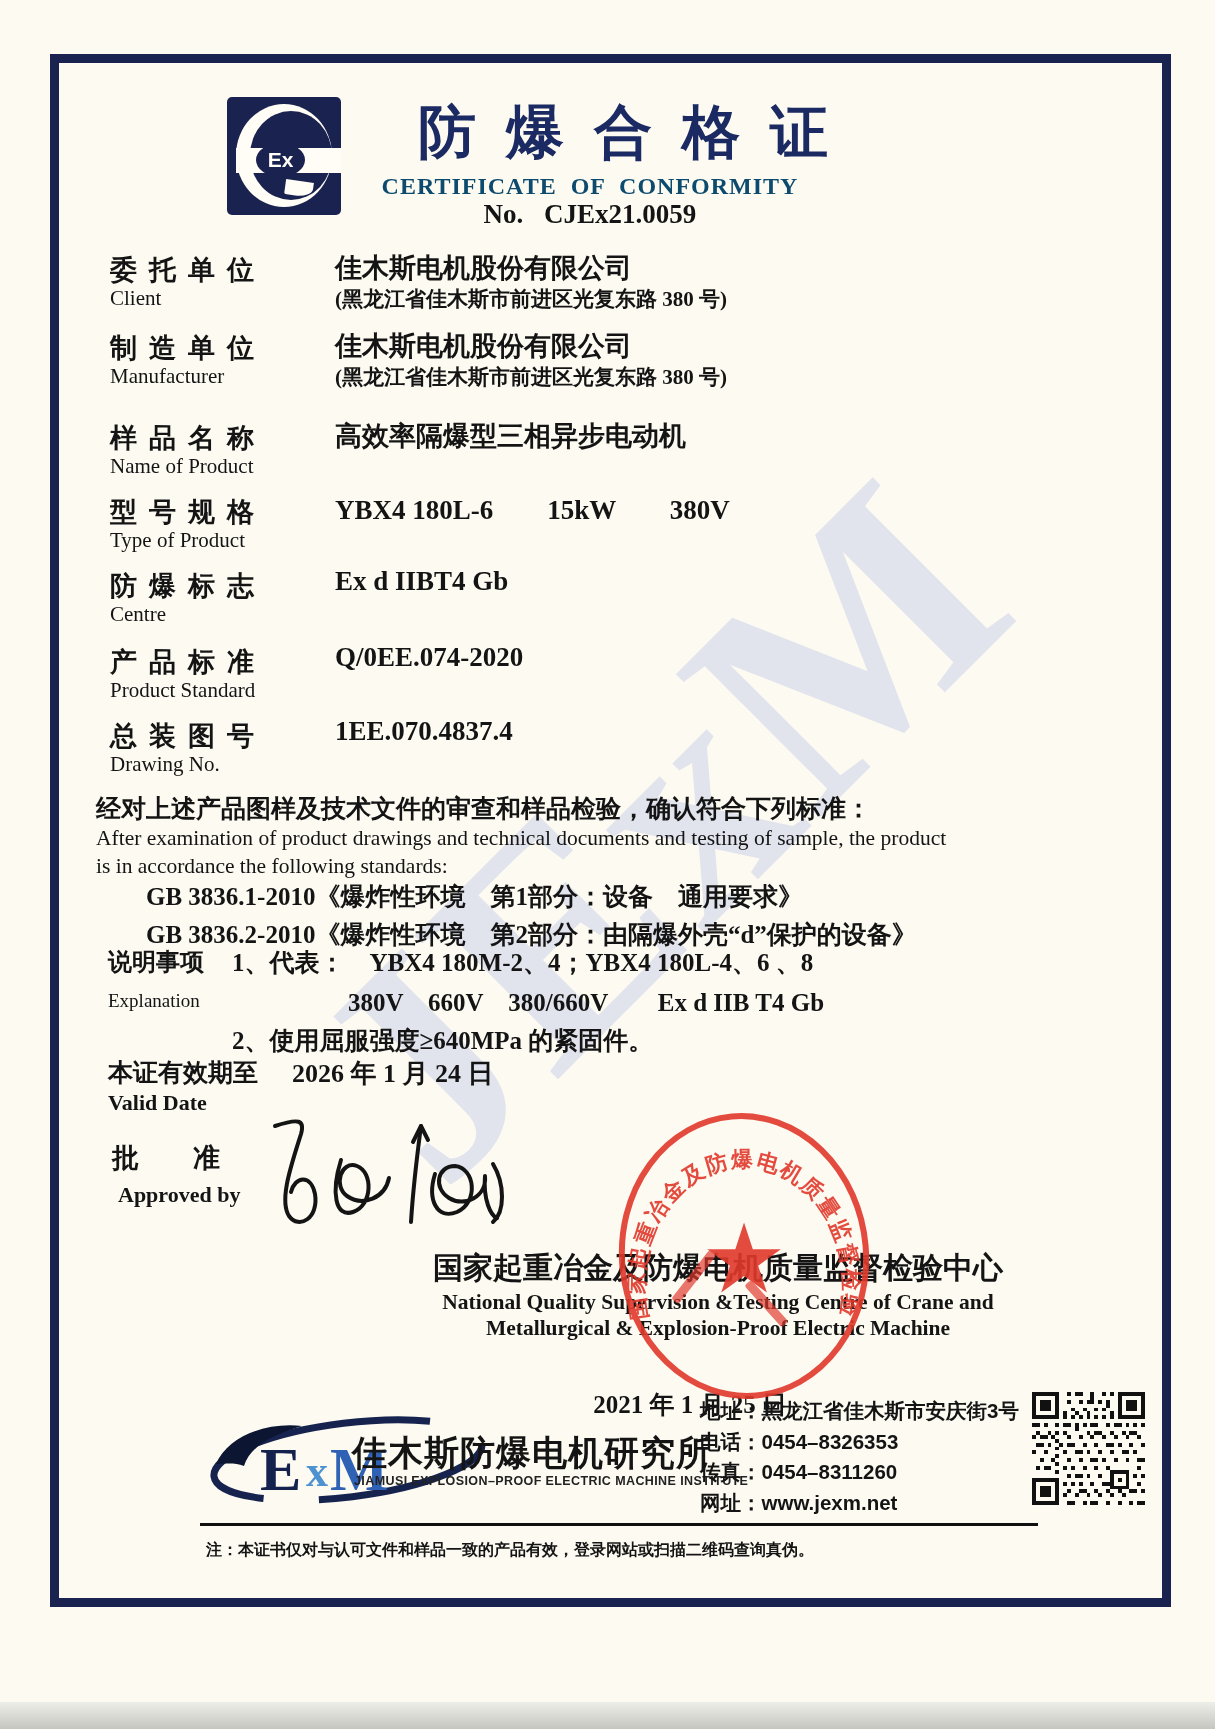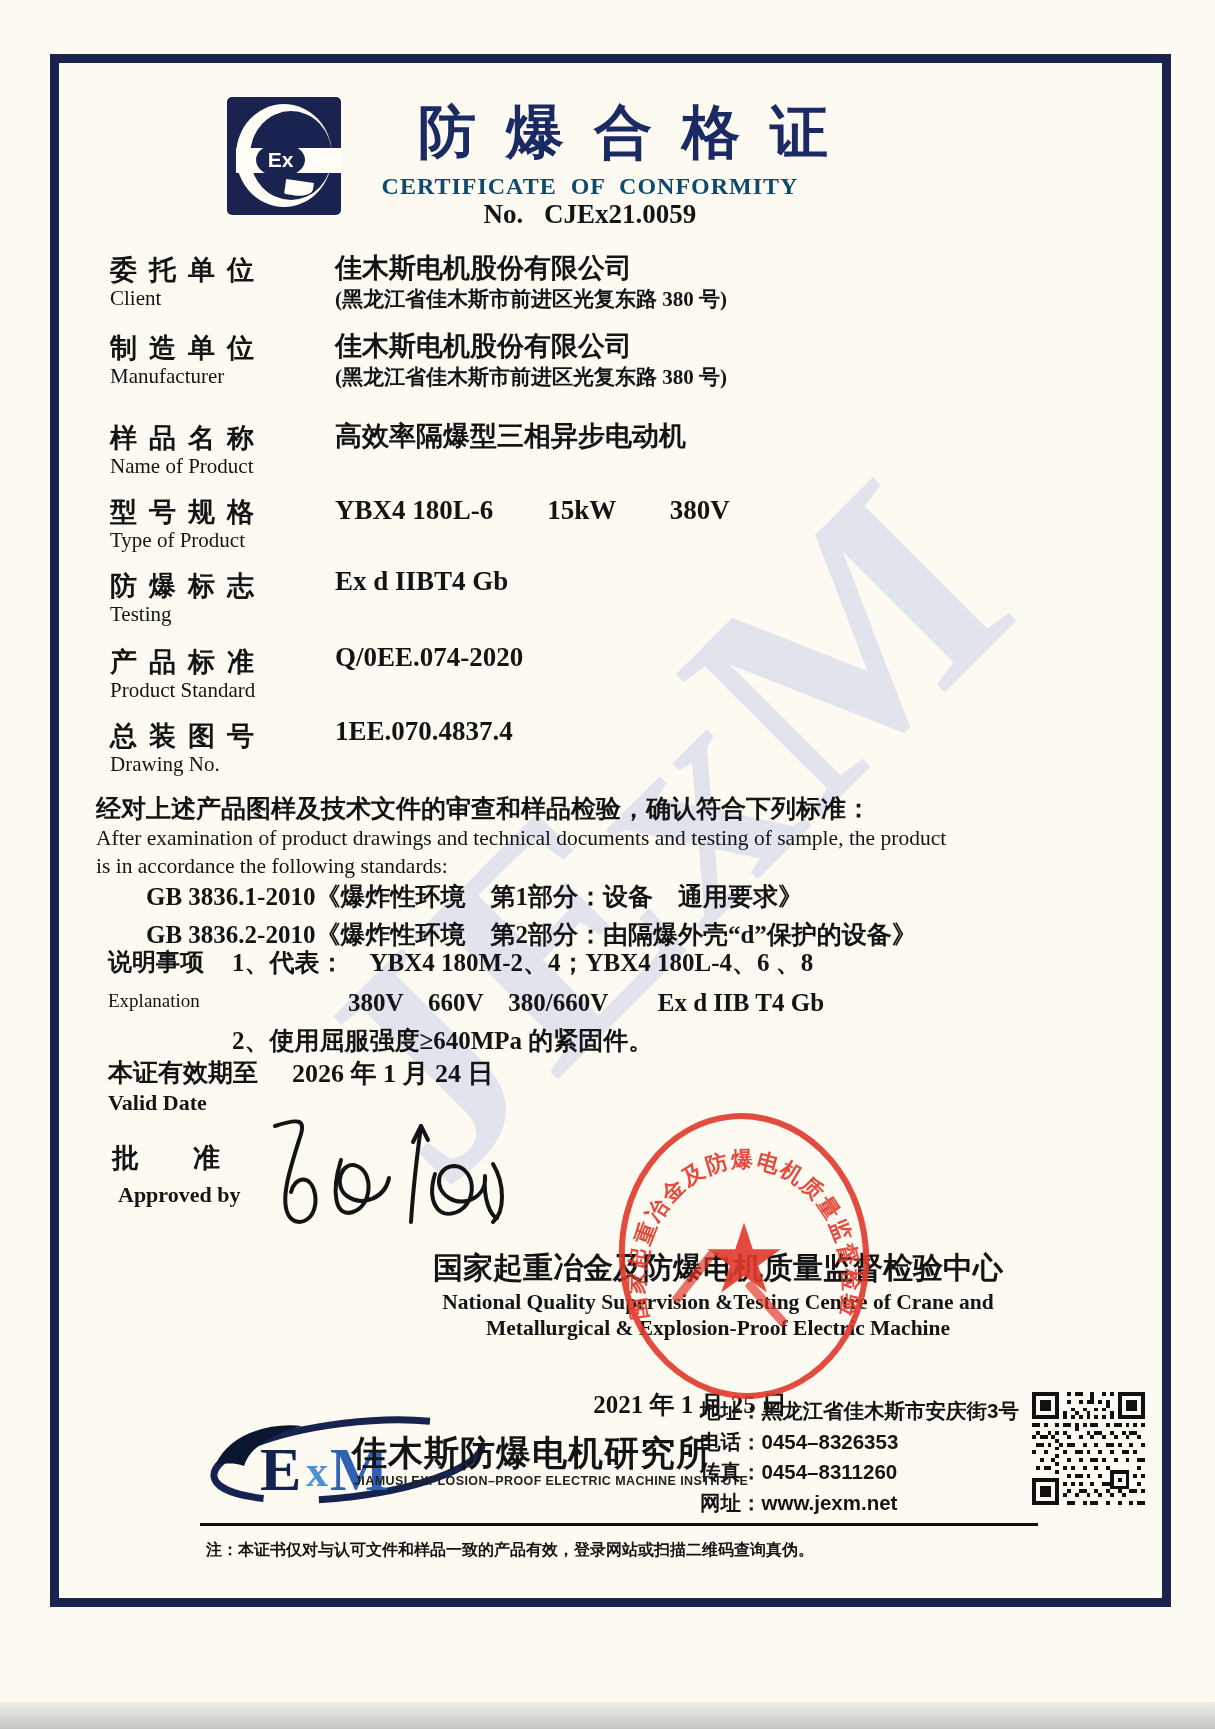--- a/index.html
+++ b/index.html
@@ -133,21 +133,21 @@
     <div class="flabel-en">Name of Product</div>
     <div class="fvalue-main">高效率隔爆型三相异步电动机</div>
   </div>
   <div class="field-row" style="top:494px">
     <div class="flabel-cn">型号规格</div>
     <div class="flabel-en">Type of Product</div>
     <div class="fvalue-main">YBX4 180L-6　　15kW　　380V</div>
   </div>
   <div class="field-row" style="top:568px">
     <div class="flabel-cn">防爆标志</div>
-    <div class="flabel-en">Testing</div>
+    <div class="flabel-en">Centre</div>
     <div class="fvalue-main">Ex d IIBT4 Gb</div>
   </div>
   <div class="field-row" style="top:644px">
     <div class="flabel-cn">产品标准</div>
     <div class="flabel-en">Product Standard</div>
     <div class="fvalue-main">Q/0EE.074-2020</div>
   </div>
   <div class="field-row" style="top:718px">
     <div class="flabel-cn">总装图号</div>
     <div class="flabel-en">Drawing No.</div>

